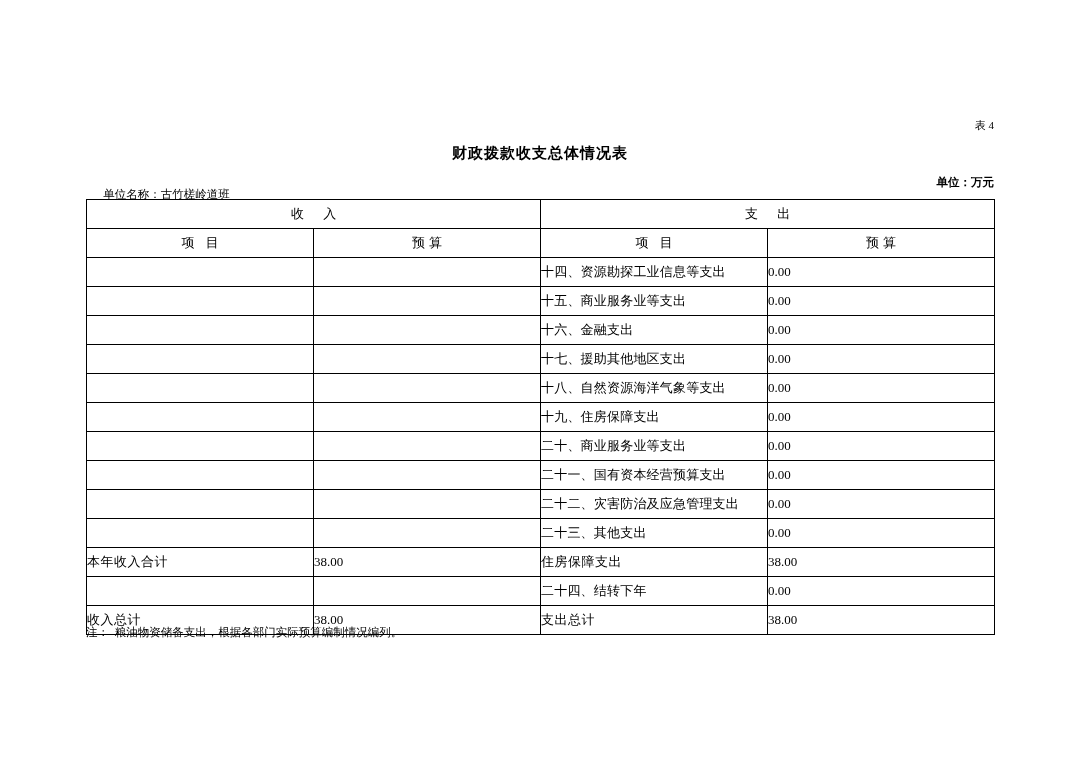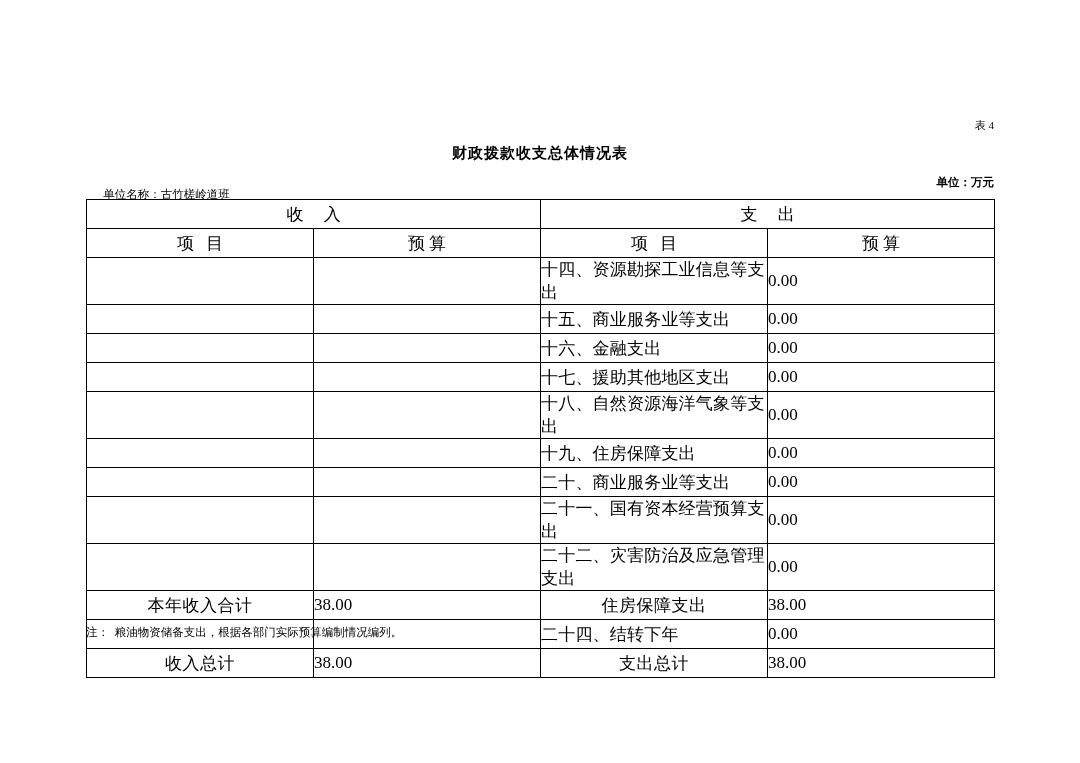--- a/index.html
+++ b/index.html
@@ -60,21 +60,21 @@
     position: absolute;
     left: 86px;
     top: 199px;
     width: 908px;
     border-collapse: collapse;
     table-layout: fixed;
   }
   table.main td, table.main th {
     border: 1px solid #000000;
     font-weight: normal;
-    font-size: 17px;
+    font-size: 13px;
     padding: 0;
     height: 28px;
     vertical-align: middle;
   }
   .grp-head {
     text-align: center;
     letter-spacing: 8px;
     text-indent: 8px;
     font-size: 12px;
     height: 27px;
@@ -90,21 +90,20 @@
   .cell-item {
     padding-left: 10px;
     text-align: left;
     letter-spacing: 0.2px;
   }
   .cell-num {
     padding-right: 10px;
     font-family: "Liberation Serif", serif;
   }
   .cell-total-label {
-    text-align: center;
     letter-spacing: 0.5px;
   }
   .blank {
     
   }
   .note {
     position: absolute;
     left: 86px;
     top: 625px;
     font-size: 11.5px;
@@ -197,20 +196,26 @@
           <td class="cell-item">二十一、国有资本经营预算支出</td>
           <td class="cell-num">0.00</td>
         </tr>
         <tr>
           <td class="blank"></td>
           <td class="cell-num"></td>
           <td class="cell-item">二十二、灾害防治及应急管理支出</td>
           <td class="cell-num">0.00</td>
         </tr>
         <tr>
+          <td class="blank"></td>
+          <td class="cell-num"></td>
+          <td class="cell-item">二十三、其他支出</td>
+          <td class="cell-num">0.00</td>
+        </tr>
+        <tr>
           <td class="cell-total-label">本年收入合计</td>
           <td class="cell-num">38.00</td>
           <td class="cell-total-label">住房保障支出</td>
           <td class="cell-num">38.00</td>
         </tr>
         <tr>
           <td class="blank"></td>
           <td class="cell-num"></td>
           <td class="cell-item">二十四、结转下年</td>
           <td class="cell-num">0.00</td>

